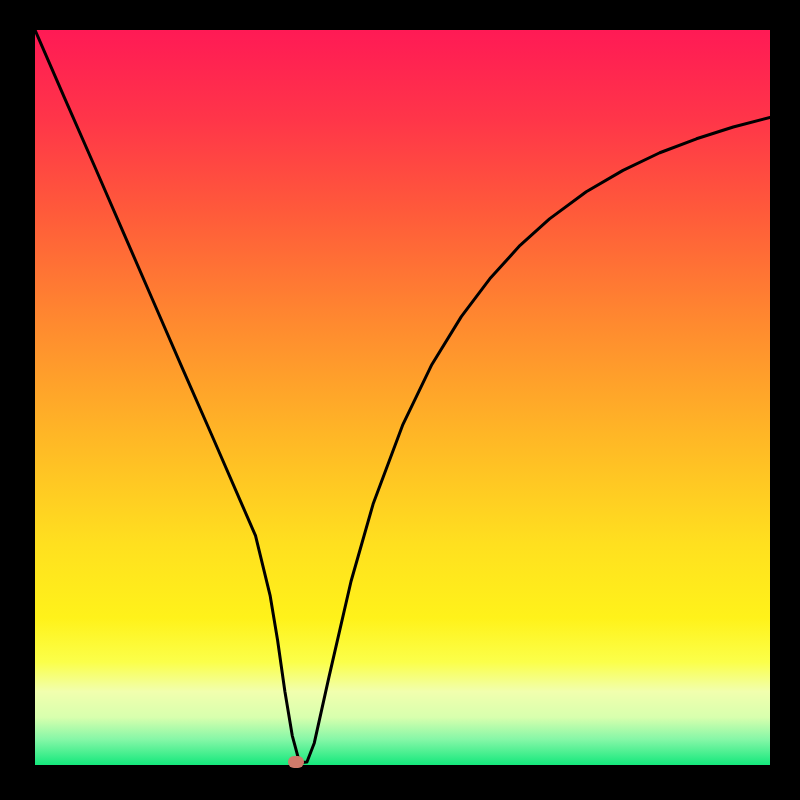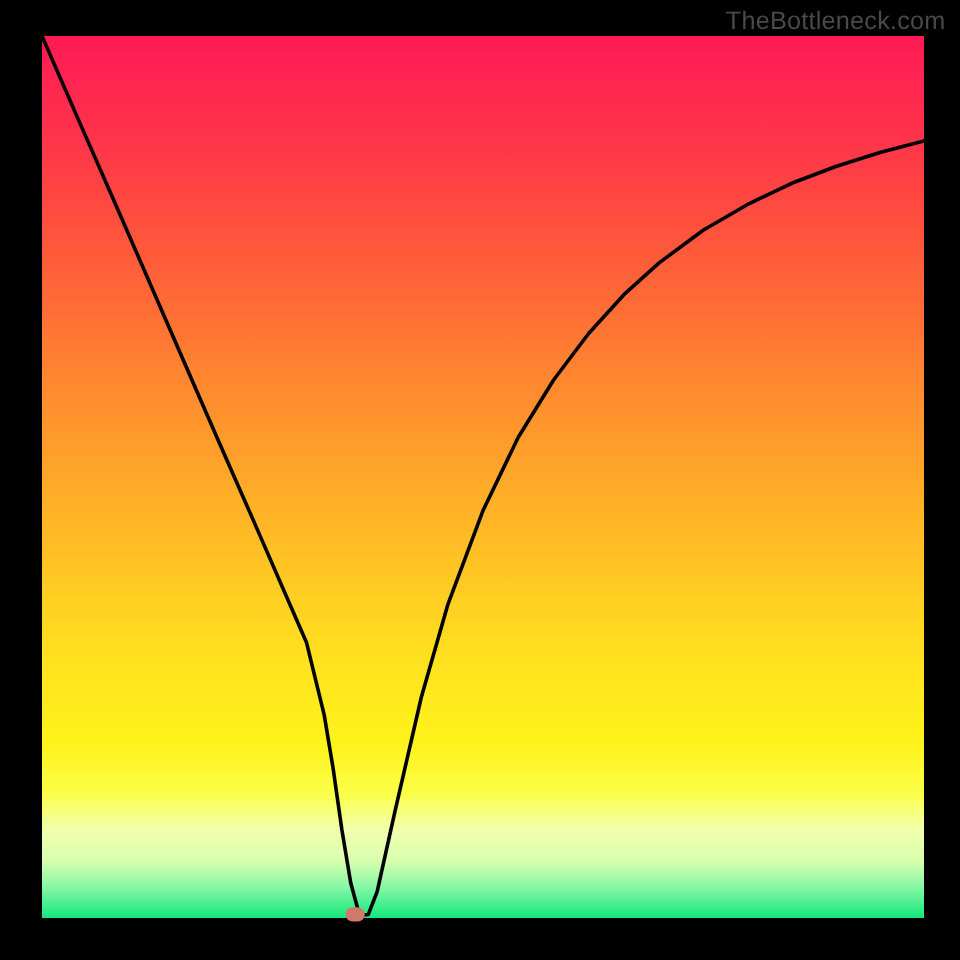--- a/index.html
+++ b/index.html
@@ -85,15 +85,14 @@
     </svg>
 
     <svg class="curve-svg" viewBox="0 0 100 100" preserveAspectRatio="none">
       <path id="curve-path" d="M0.000 0.000 L4.000 9.200 L8.000 18.300 L12.000 27.500 L16.000 36.700 L20.000 45.900 L24.000 55.000 L28.000 64.200 L30.000 68.800 L32.000 77.000 L33.000 83.000 L34.000 90.000 L35.000 96.000 L36.000 99.700 L37.000 99.600 L38.000 97.000 L40.000 88.000 L43.000 75.000 L46.000 64.500 L50.000 53.800 L54.000 45.500 L58.000 39.000 L62.000 33.700 L66.000 29.300 L70.000 25.700 L75.000 22.000 L80.000 19.100 L85.000 16.700 L90.000 14.800 L95.000 13.200 L100.000 11.900" fill="none" stroke="#000" stroke-width="0.45" stroke-linejoin="round" stroke-linecap="round" vector-effect="non-scaling-stroke" style="stroke-width:3px"></path>
     </svg>
 
     <div class="marker" id="marker" style="left: 35.5%; top: 99.6%; background: rgb(207, 122, 106);"></div>
 
   </div>
 
-  <div class="watermark">TheBottleneck.com</div>
 
 </div>
 
 </body></html>

